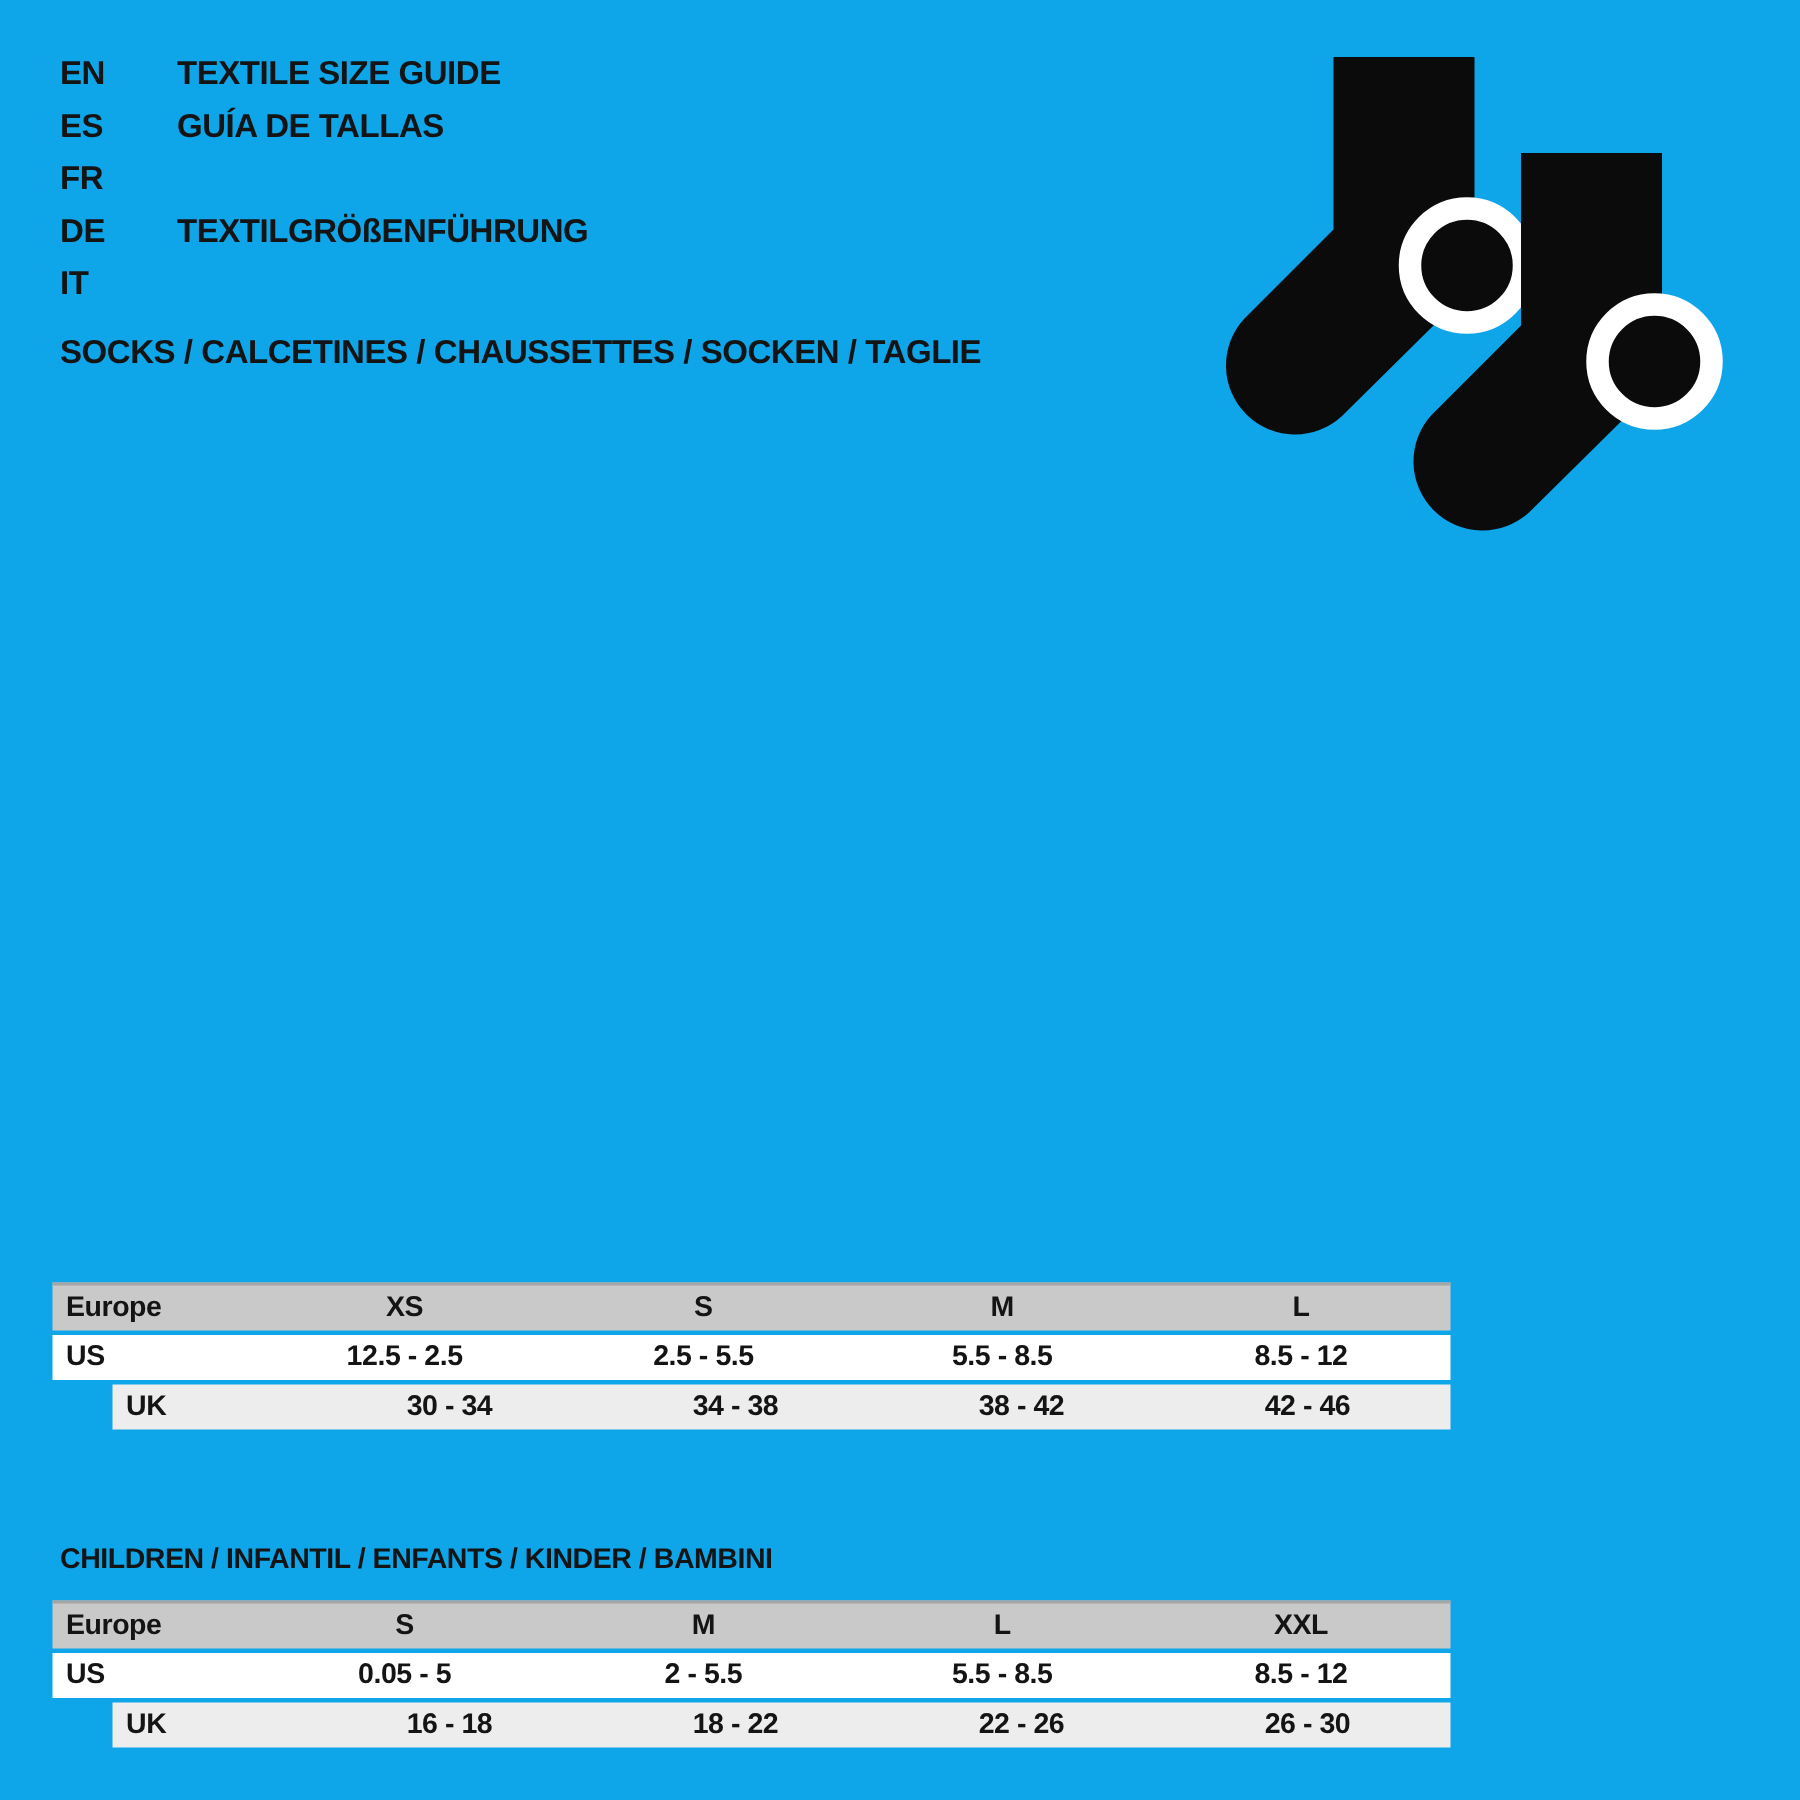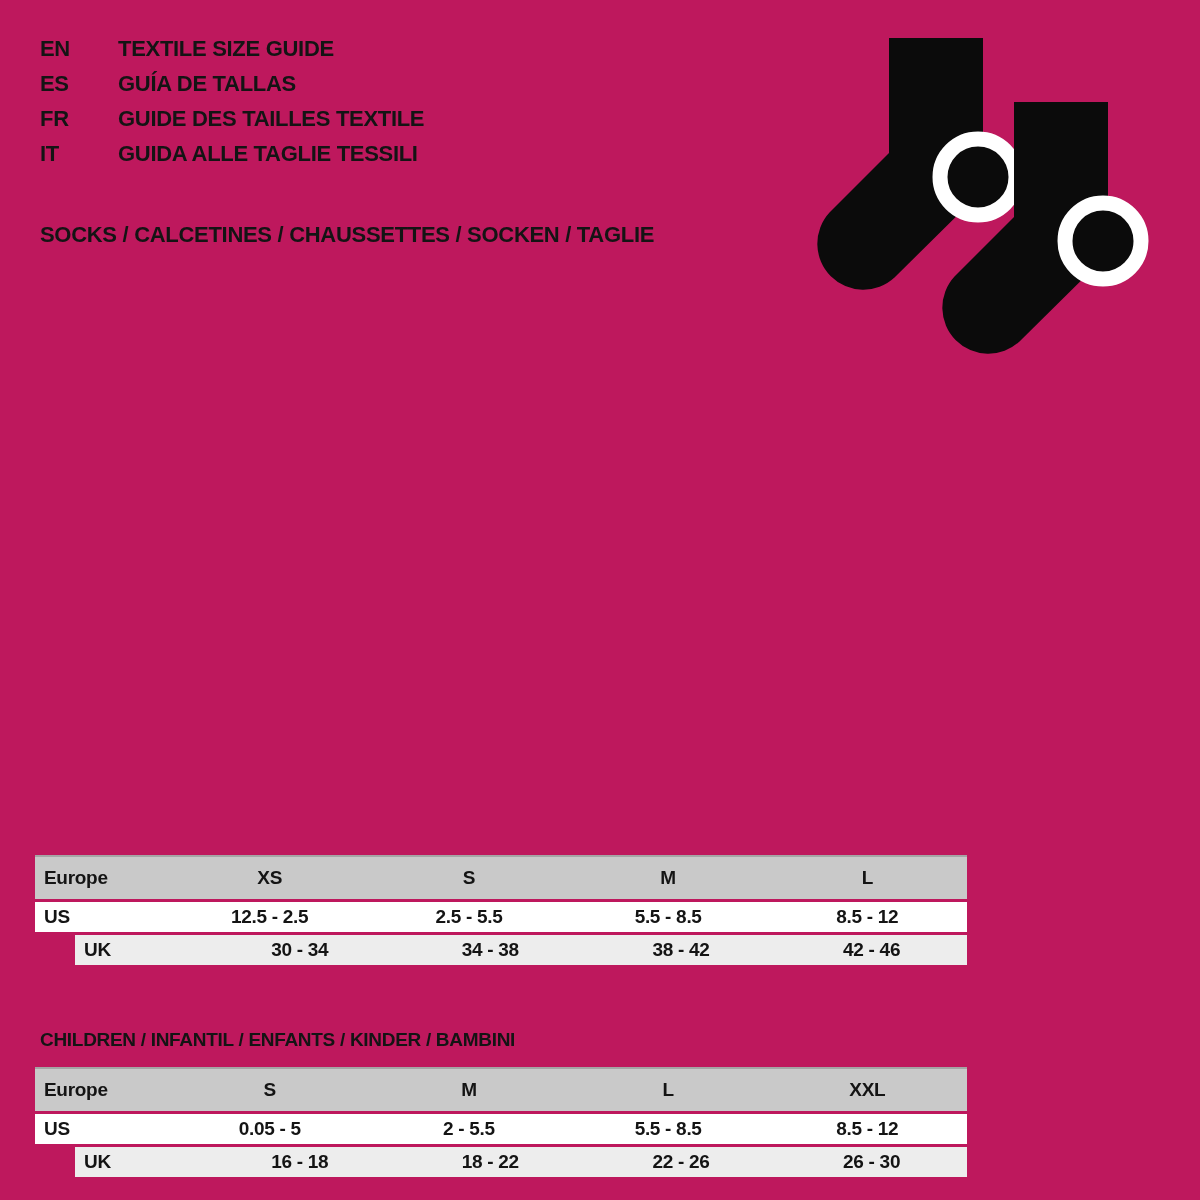--- a/index.html
+++ b/index.html
@@ -13,21 +13,21 @@
   *{margin:0;padding:0;box-sizing:border-box;}
   html,body{background:#fff;}
   body{
     font-family:"Liberation Sans",sans-serif;
     color:var(--ink);
     -webkit-font-smoothing:antialiased;
   }
   .canvas{
     position:relative;
     width:1200px;height:1200px;
-    background:#be185d;
+    background:#0ea5e9;
     overflow:hidden;
   }
   
   .lang-list{position:absolute;left:40px;top:31px;}
   .lang-row{display:flex;height:35px;line-height:35px;}
   .lang-code{
     width:78px;flex:0 0 78px;
     font-size:22px;font-weight:700;letter-spacing:-0.3px;
   }
   .lang-label{
@@ -52,21 +52,21 @@
   .size-table.t1{top:855px;}
   .size-table.t2{top:1067px;}
   .row{
     display:flex;align-items:center;
     height:30px;margin-bottom:3px;
     font-size:19px;font-weight:700;letter-spacing:-0.3px;
   }
   .row.head{
     background:var(--table-header-bg);
     border-top:2px solid var(--table-header-border);
-    height:44px;
+    height:32px;
   }
   .row.r-a{background:var(--row-bg);}
   .row.r-b{background:var(--row-alt-bg);margin-left:40px;}
   .c{display:block;}
   .c0{width:14.5%;flex:0 0 14.5%;padding-left:9px;text-align:left;}
   .cd{width:21.375%;flex:0 0 21.375%;text-align:center;}
 </style>
 </head>
 <body>
 
@@ -76,25 +76,27 @@
     <div class="lang-row">
       <span class="lang-code">EN</span>
       <span class="lang-label">TEXTILE SIZE GUIDE</span>
     </div>
     <div class="lang-row">
       <span class="lang-code">ES</span>
       <span class="lang-label">GUÍA DE TALLAS</span>
     </div>
     <div class="lang-row">
       <span class="lang-code">FR</span>
-      <span class="lang-label">GUIDE DES TAILLES TEXTILE</span>
+    </div>
+    <div class="lang-row">
+      <span class="lang-code">DE</span>
+      <span class="lang-label">TEXTILGRÖßENFÜHRUNG</span>
     </div>
     <div class="lang-row">
       <span class="lang-code">IT</span>
-      <span class="lang-label">GUIDA ALLE TAGLIE TESSILI</span>
     </div>
   </div>
 
   <div class="category-line">SOCKS / CALCETINES / CHAUSSETTES / SOCKEN / TAGLIE</div>
 
   <svg class="socks-icon" viewBox="800 28 360 332" xmlns="http://www.w3.org/2000/svg" aria-hidden="true">
     <defs>
       <g id="sock">
         <path class="sock-fill" d="M889 38 H983 V190 L894.5 277.5 A46 46 0 0 1 829.5 212.5 L889 153 Z"></path>
         <circle class="sock-fill" cx="978" cy="177" r="44"></circle>

